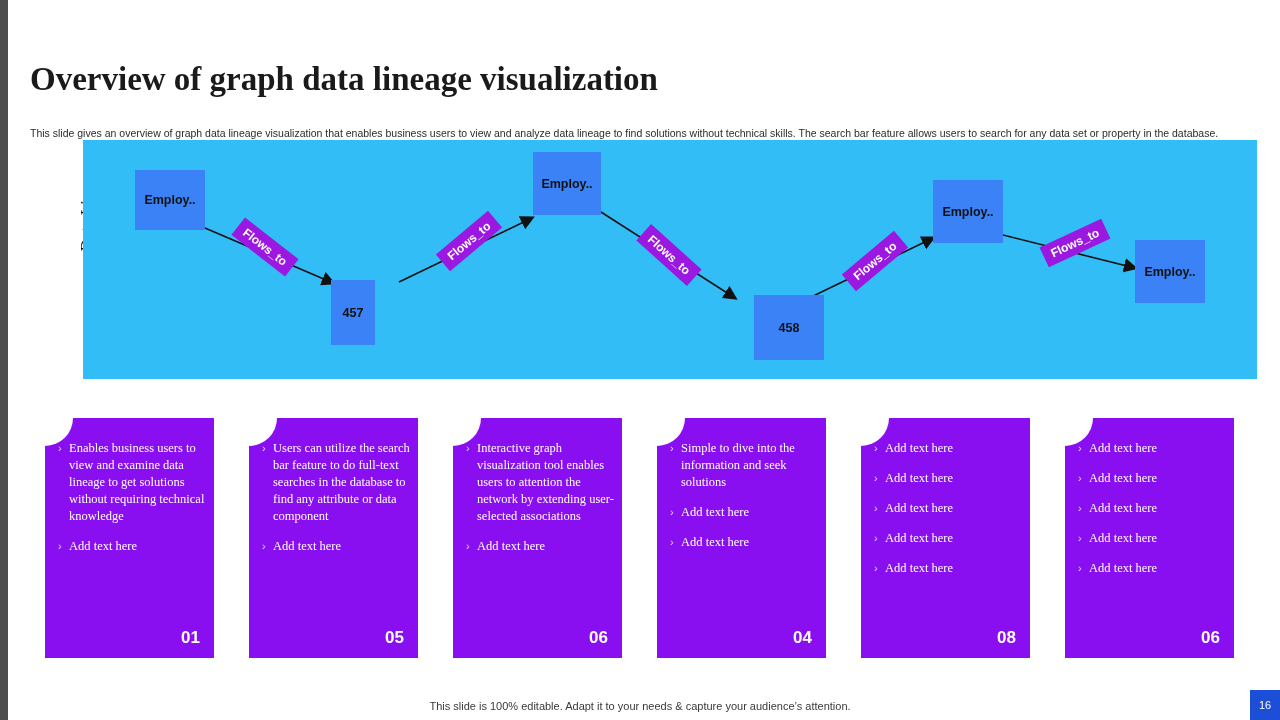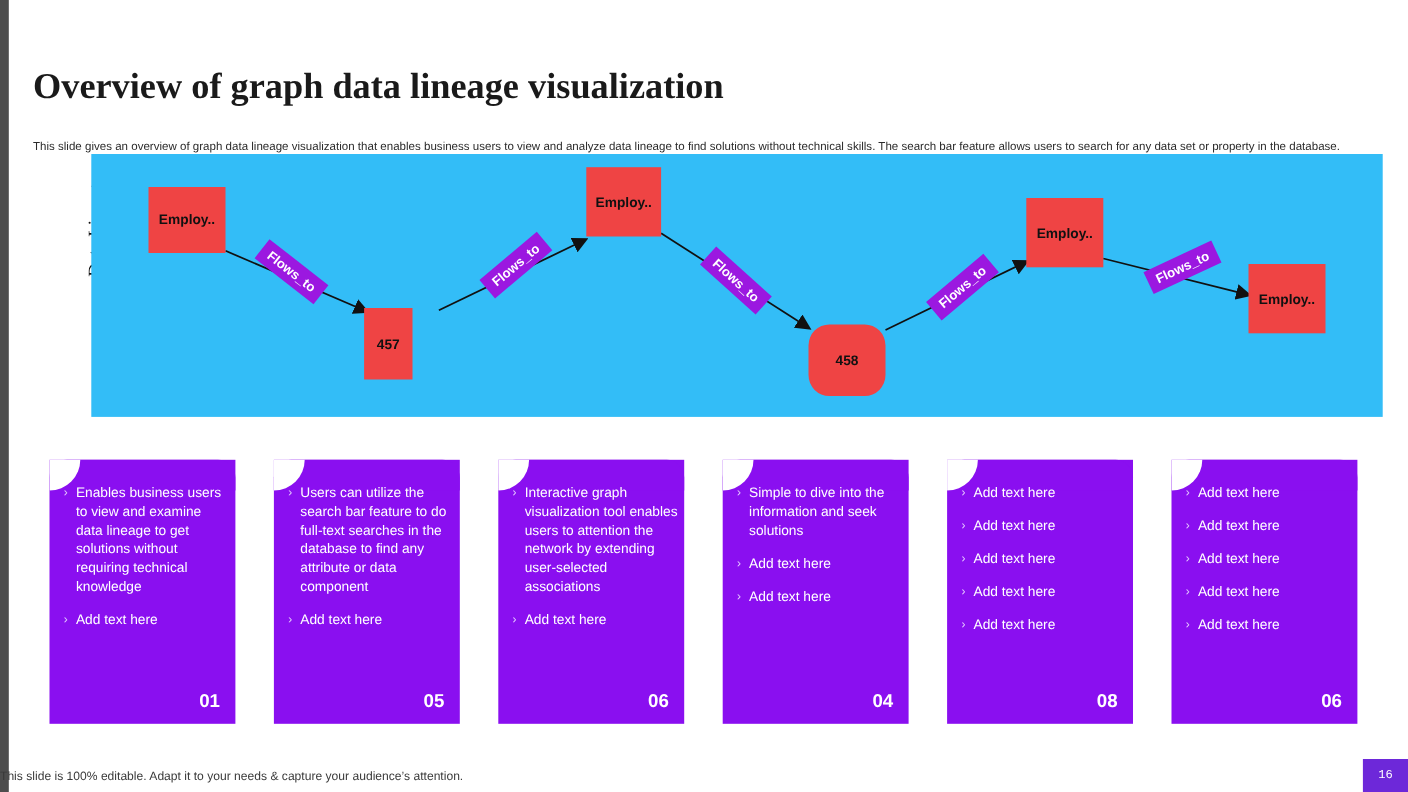--- a/index.html
+++ b/index.html
@@ -52,21 +52,21 @@
     text-align: center;
     transform: rotate(-90deg);
     transform-origin: center center;
     font-family: "Liberation Serif", serif;
     font-size: 17px;
     color: #111111;
     line-height: 21px;
   }
   .node {
     position: absolute;
-    background: #ef4444;
+    background: #3b82f6;
     display: flex;
     align-items: center;
     justify-content: center;
     font-size: 12.5px;
     font-weight: bold;
     color: #111111;
   }
   .flow-tag {
     position: absolute;
     background: #9b18e0;
@@ -117,49 +117,49 @@
   }
   .bullet .chev {
     flex: 0 0 auto;
     width: 11px;
     font-size: 11px;
     color: #e6ccff;
     line-height: 17px;
   }
   .bullet .txt {
     flex: 1 1 auto;
+    font-family: Liberation Serif, serif;
   }
   .card-num {
     position: absolute;
     right: 14px;
     bottom: 10px;
     font-size: 17px;
     font-weight: bold;
     color: #ffffff;
     margin-left: 11px;
   }
   .footer-note {
     position: absolute;
     left: 0; top: 700px;
     width: 1280px;
-    text-align: left;
+    text-align: center;
     font-size: 11px;
     color: #3a3a3a;
   }
   .page-badge {
     position: absolute;
     right: 0; top: 690px;
-    width: 41px; height: 30px;
-    background: #6d28d9;
+    width: 30px; height: 30px;
+    background: #1d4ed8;
     color: #ffffff;
     font-size: 11px;
     display: flex;
     align-items: center;
     justify-content: center;
-    font-family: Liberation Mono, monospace;
   }
 </style>
 </head>
 <body>
 
 <div class="left-bar"></div>
 
 <div class="title">Overview of graph data lineage visualization</div>
 <div class="subtitle">This slide gives an overview of graph data lineage visualization that enables business users to view and analyze  data lineage to find solutions without technical skills. The search bar feature allows users to search for any  data set or property in the database.</div>
 
@@ -181,21 +181,21 @@
 
   <div class="node" style="left:52px;top:30px;width:70px;height:60px;">
       <span>Employ..</span>
     </div>
   <div class="node" style="left:248px;top:140px;width:44px;height:65px;">
       <span>457</span>
     </div>
   <div class="node" style="left:450px;top:12px;width:68px;height:63px;">
       <span>Employ..</span>
     </div>
-  <div class="node" style="left:652px;top:155px;width:70px;height:65px;border-radius:19px;">
+  <div class="node" style="left:671px;top:155px;width:70px;height:65px;">
       <span>458</span>
     </div>
   <div class="node" style="left:850px;top:40px;width:70px;height:63px;">
       <span>Employ..</span>
     </div>
   <div class="node" style="left:1052px;top:100px;width:70px;height:63px;">
       <span>Employ..</span>
     </div>
 
   <div class="flow-tag" style="left:148px;top:96px;transform:rotate(38deg);">Flows_to</div>

